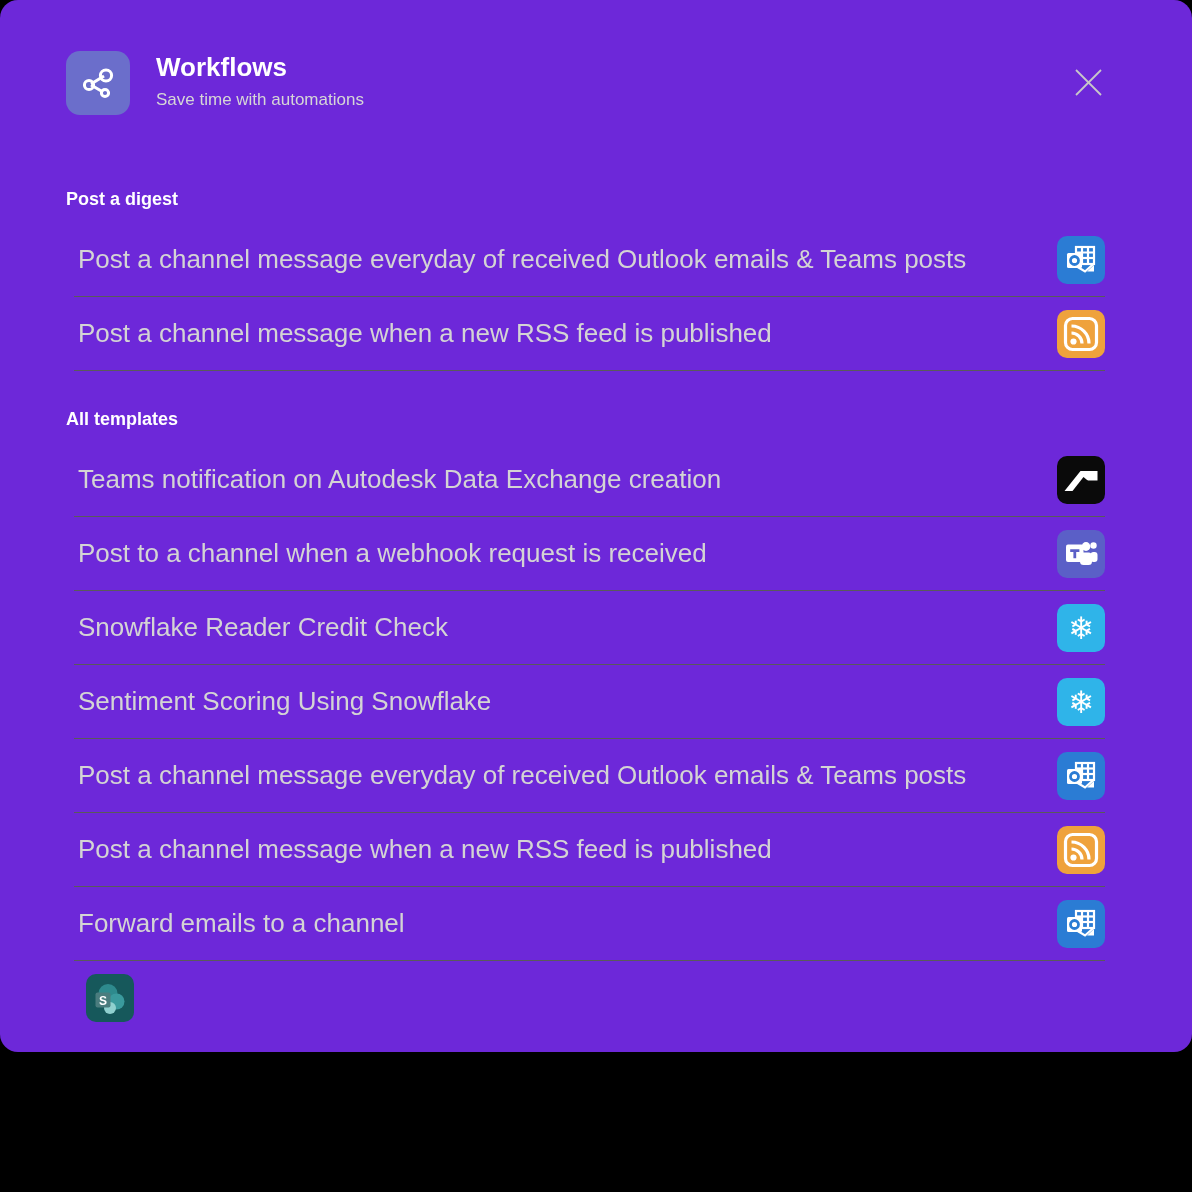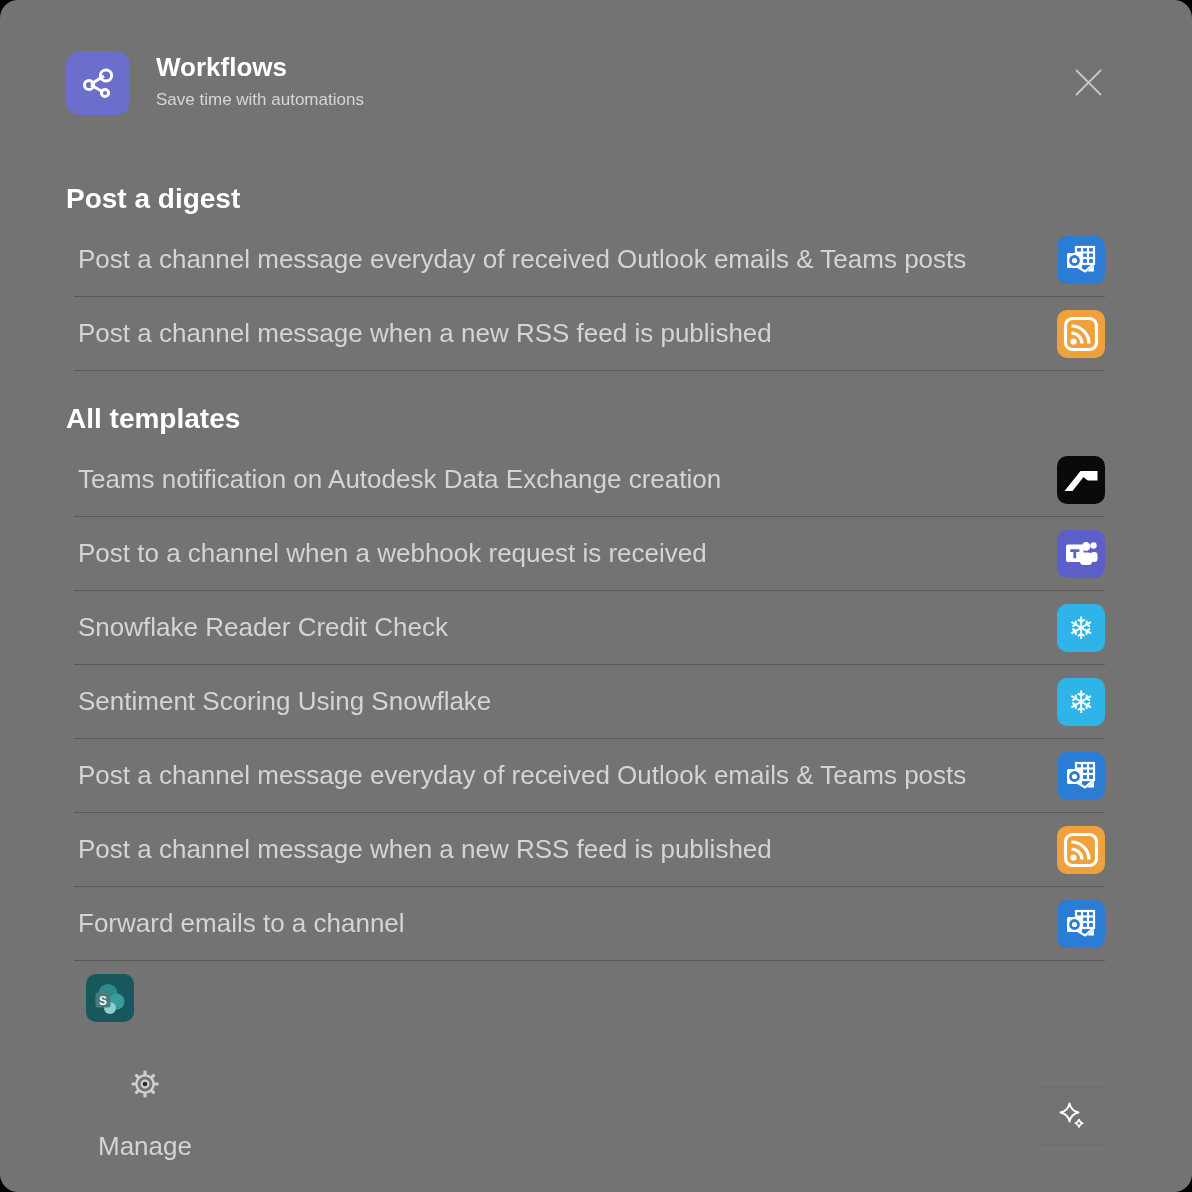--- a/index.html
+++ b/index.html
@@ -1,38 +1,38 @@
 <!DOCTYPE html>
 <html><head>
 <meta charset="utf-8">
 <style>
   html,body{margin:0;padding:0;background:#000;}
   body{width:1192px;height:1192px;font-family:"Liberation Sans",sans-serif;}
   .panel{
-    position:relative;width:1192px;height:1192px;background:#737373;
+    position:relative;width:1192px;height:1052px;background:#6d28d9;
     border-radius:18px;overflow:hidden;box-sizing:border-box;
   }
   
   .header{display:flex;align-items:center;padding:50px 87px 0 66px;}
   .app-icon{
     width:64px;height:64px;border-radius:14px;background:#6b6ecb;
     display:flex;align-items:center;justify-content:center;flex:0 0 auto;
   }
   .header-text{margin-left:26px;}
   .title{font-size:26px;font-weight:bold;color:#ffffff;line-height:34px;}
   .subtitle{font-size:17px;color:#d6d6d6;line-height:31px;}
   .close-btn{
     position:absolute;top:62px;right:84px;width:40px;height:40px;
     display:flex;align-items:center;justify-content:center;cursor:pointer;
     background:none;border:none;padding:0;
   }
   
   .content{padding:0 87px 0 66px;}
   .section-heading{
-    font-size:28px;font-weight:bold;color:#ffffff;line-height:32px;
+    font-size:18px;font-weight:bold;color:#ffffff;line-height:32px;
     margin:68px 0 8px 0;
   }
   .section-heading.second{margin-top:32px;}
   .row{
     height:74px;box-sizing:border-box;border-bottom:1px solid #5a5a5a;
     display:flex;align-items:center;justify-content:flex-start;cursor:pointer;margin-left:8px;
   }
   .section:last-of-type .row:last-child{border-bottom:none;}
   .row-label{
     font-size:26px;color:#d4d4d4;padding-left:4px;white-space:nowrap;

